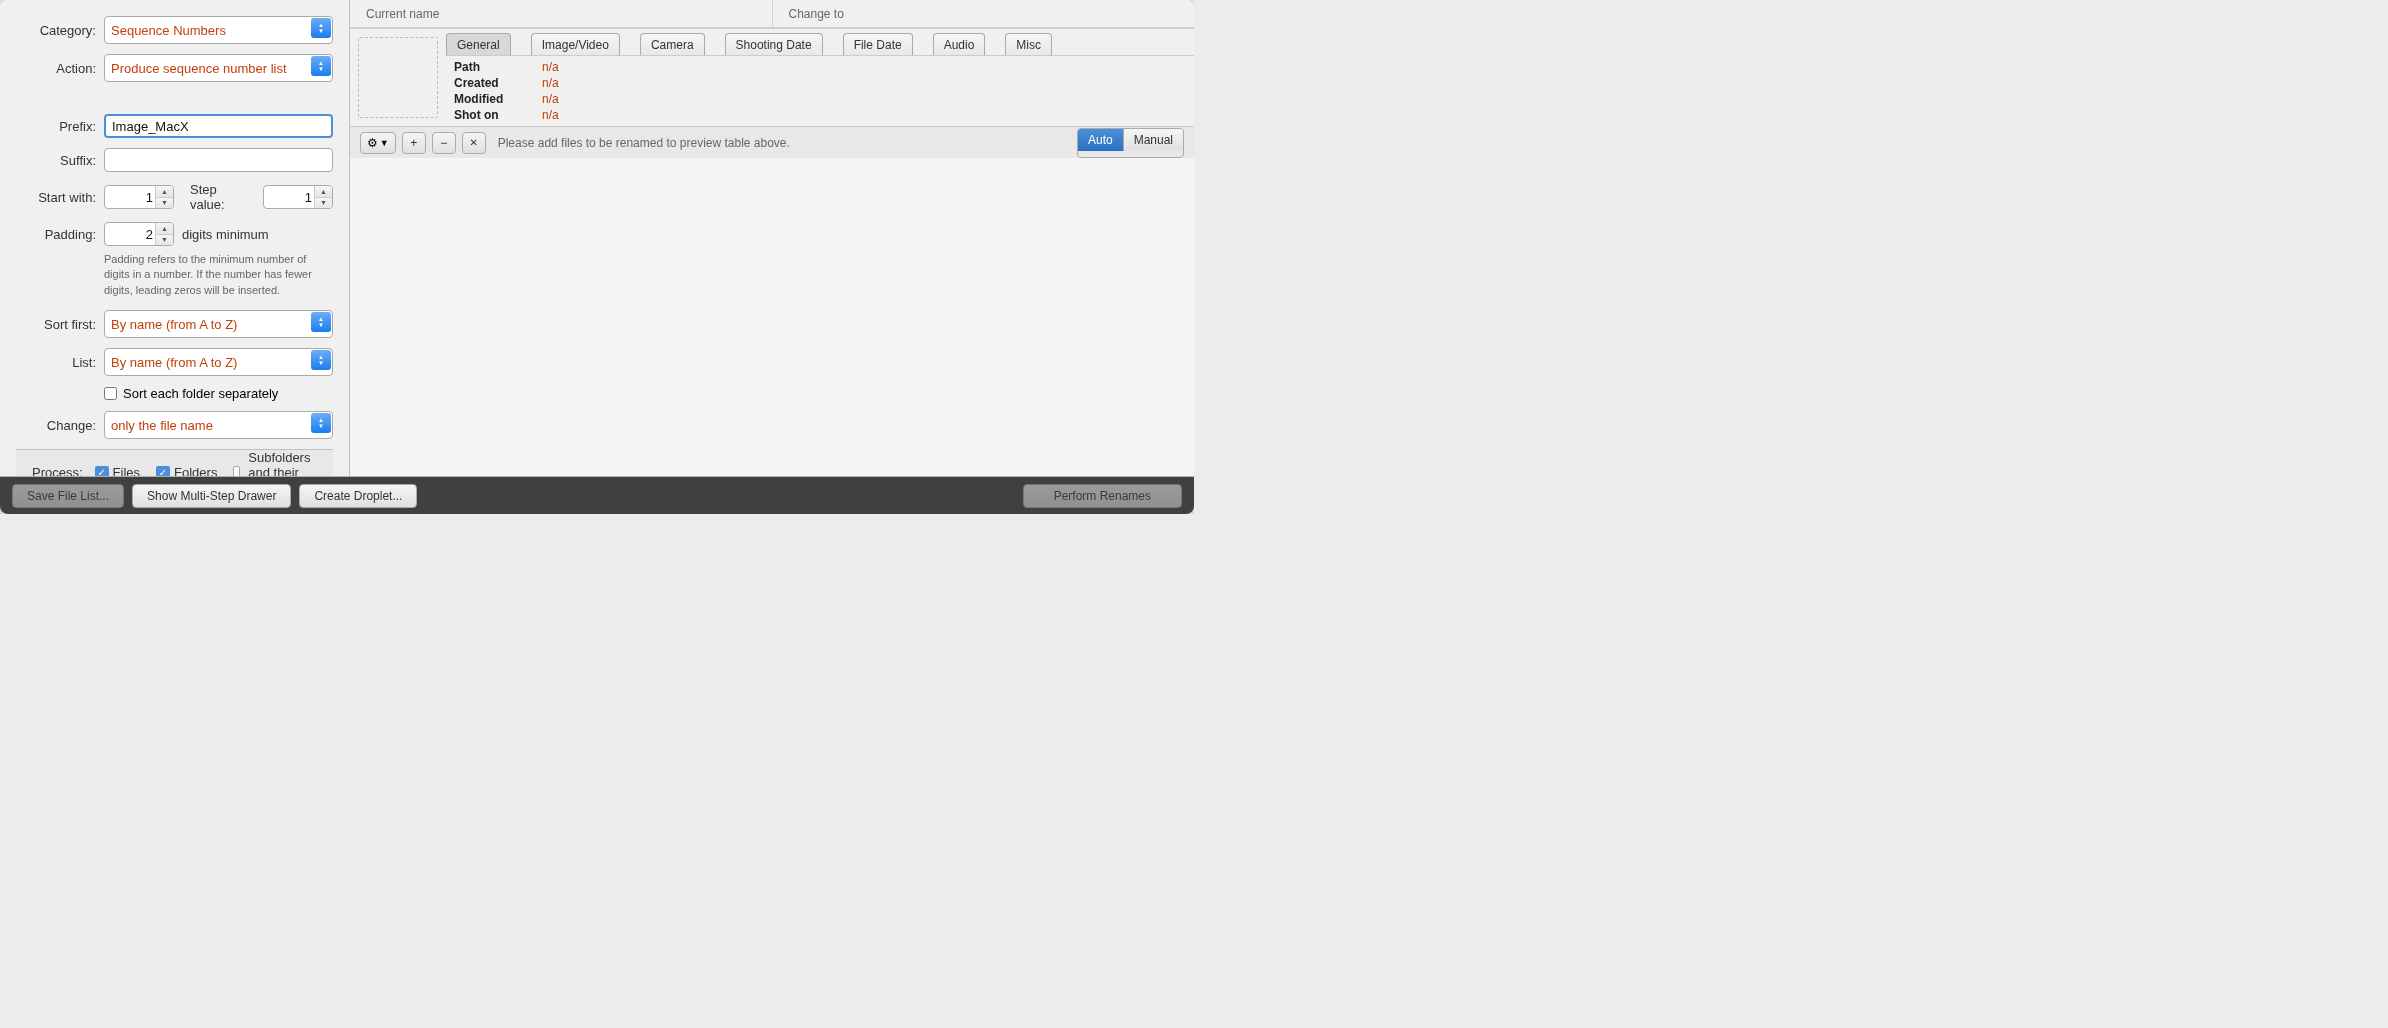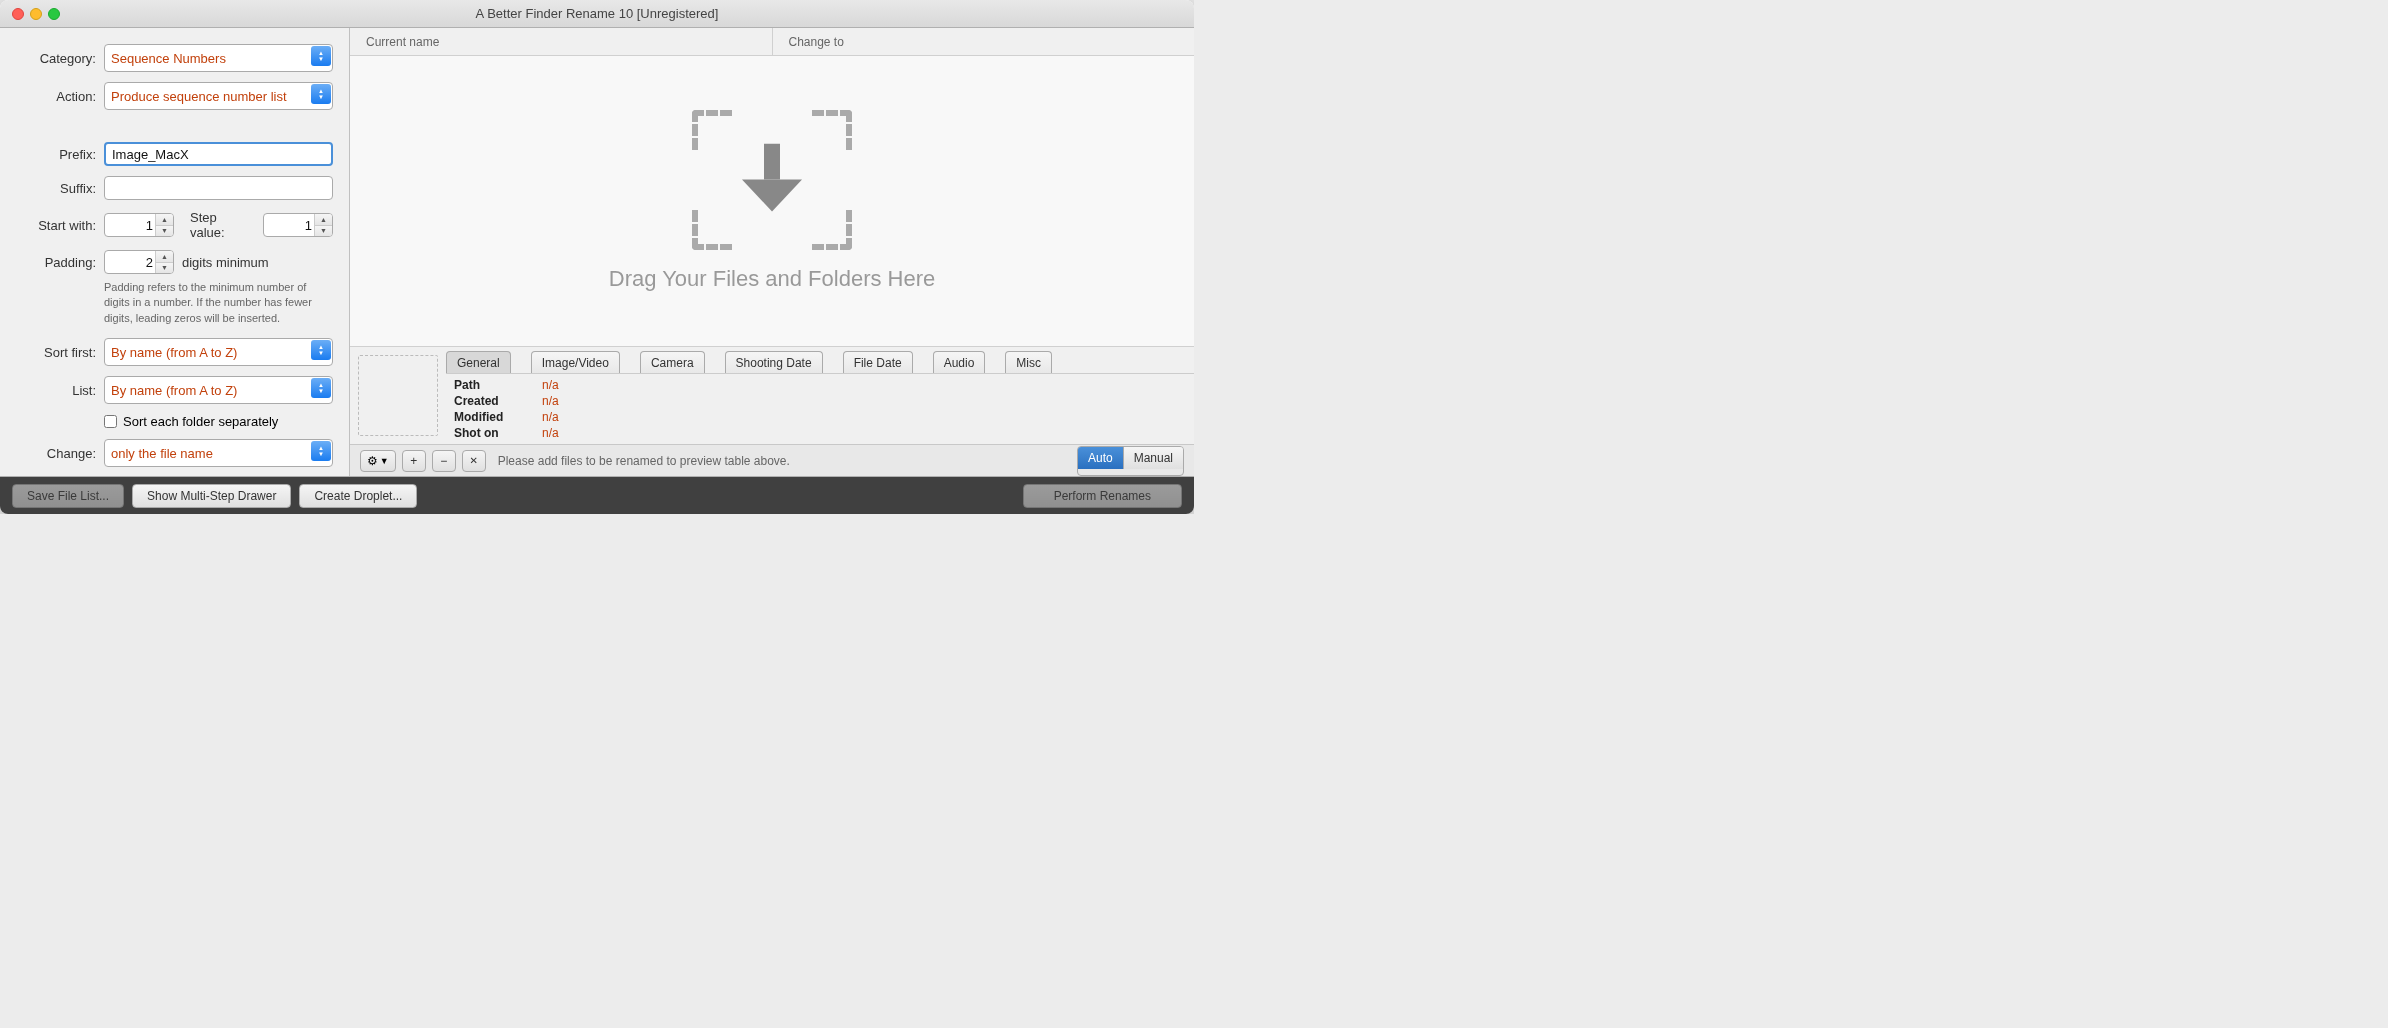--- a/index.html
+++ b/index.html
@@ -476,28 +476,20 @@
       border-radius: 4px;
       font-size: 12px;
       cursor: pointer;
     }
   </style>
 </head>
 <body>
 
 <div class="window">
 
-  <div class="titlebar">
-    <div class="traffic-lights">
-      <div class="traffic-light tl-red"></div>
-      <div class="traffic-light tl-yellow"></div>
-      <div class="traffic-light tl-green"></div>
-    </div>
-    <span class="window-title">A Better Finder Rename 10 [Unregistered]</span>
-  </div>
 
   <div class="main-content">
 
     <div class="left-panel">
 
       <div class="form-row">
         <span class="form-label">Category:</span>
         <div class="select-wrapper">
           <select class="select-control">
             <option>Sequence Numbers</option>
@@ -621,35 +613,20 @@
 
       <div class="preview-header">
         <div class="preview-col-header">
           <span>Current name</span>
         </div>
         <div class="preview-col-header">
           <span>Change to</span>
         </div>
       </div>
 
-      <div class="drop-zone">
-        <div class="drop-icon">
-          <div class="bracket-tl"></div>
-          <div class="bracket-tr"></div>
-          <div class="bracket-bl"></div>
-          <div class="bracket-br"></div>
-          <div class="drop-arrow">
-            <svg viewBox="0 0 60 70" fill="#888" xmlns="http://www.w3.org/2000/svg">
-              <rect x="22" y="0" width="16" height="36" fill="#888"></rect>
-              <polygon points="0,36 60,36 30,68" fill="#888"></polygon>
-            </svg>
-          </div>
-        </div>
-        <span class="drop-text">Drag Your Files and Folders Here</span>
-      </div>
 
       <div class="info-panel">
         <div class="info-top">
           <div class="thumbnail-area"></div>
           <div class="info-tabs-area">
             <div class="info-tabs">
               <button class="tab-btn active">General</button>
               <button class="tab-btn">Image/Video</button>
               <button class="tab-btn">Camera</button>
               <button class="tab-btn">Shooting Date</button>

